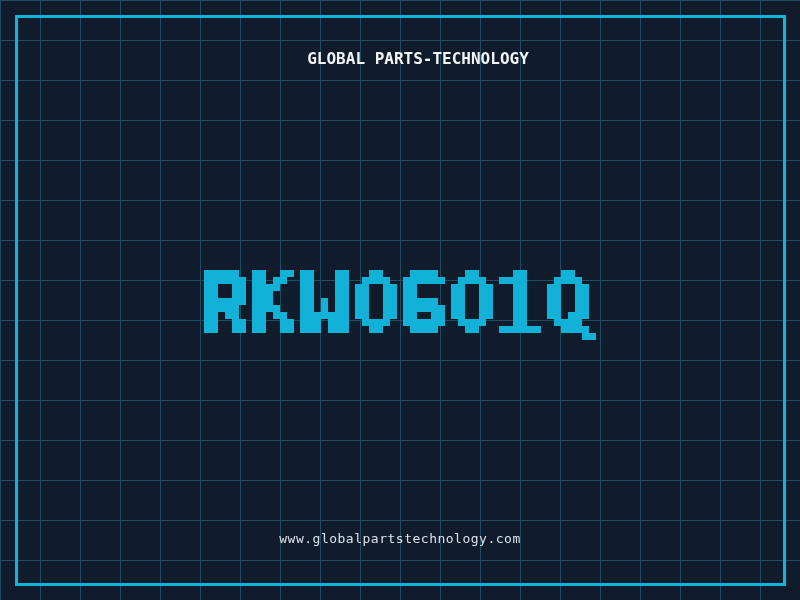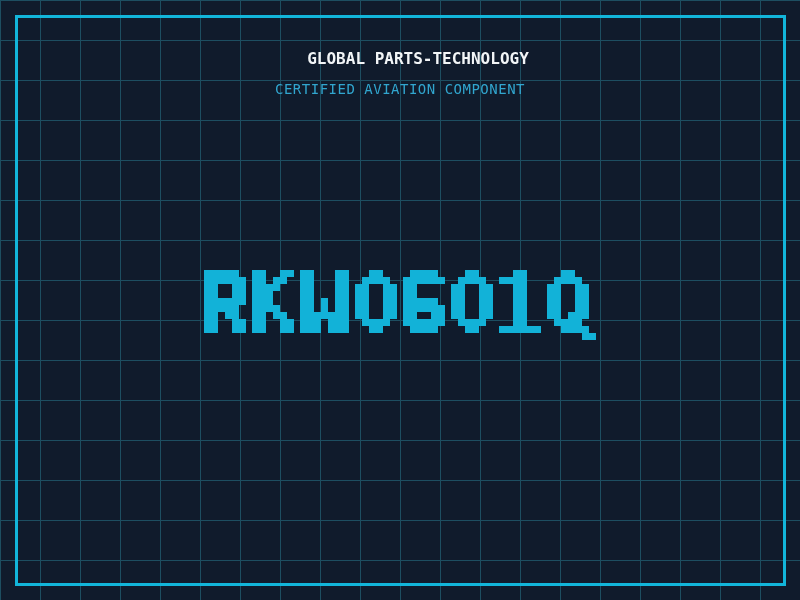--- a/index.html
+++ b/index.html
@@ -76,21 +76,20 @@
   }
 </style>
 </head>
 <body>
 
 <div class="page">
   <div class="frame"></div>
 
   <div class="line company-title">GLOBAL PARTS-TECHNOLOGY</div>
 
-  <div class="line certification-subtitle">CERTIFIED AVIATION COMPONENT</div>
 
 
   <div class="part-number-display" aria-label="RKWO601Q">
       <div class="glyph" style="width: 42px; height: 70px;">
         <i style="left: 0px; top: 0px; width: 7px; height: 7px;"></i>
         <i style="left: 7px; top: 0px; width: 7px; height: 7px;"></i>
         <i style="left: 14px; top: 0px; width: 7px; height: 7px;"></i>
         <i style="left: 21px; top: 0px; width: 7px; height: 7px;"></i>
         <i style="left: 28px; top: 0px; width: 7px; height: 7px;"></i>
         <i style="left: 0px; top: 7px; width: 7px; height: 7px;"></i>
@@ -383,13 +382,14 @@
         <i style="left: 28px; top: 49px; width: 7px; height: 7px;"></i>
         <i style="left: 14px; top: 56px; width: 7px; height: 7px;"></i>
         <i style="left: 21px; top: 56px; width: 7px; height: 7px;"></i>
         <i style="left: 28px; top: 56px; width: 7px; height: 7px;"></i>
         <i style="left: 35px; top: 56px; width: 7px; height: 7px;"></i>
         <i style="left: 35px; top: 63px; width: 7px; height: 7px;"></i>
         <i style="left: 42px; top: 63px; width: 7px; height: 7px;"></i>
       </div>
     </div>
 
+  <div class="line website-url">www.globalpartstechnology.com</div>
 </div>
 
 </body></html>

